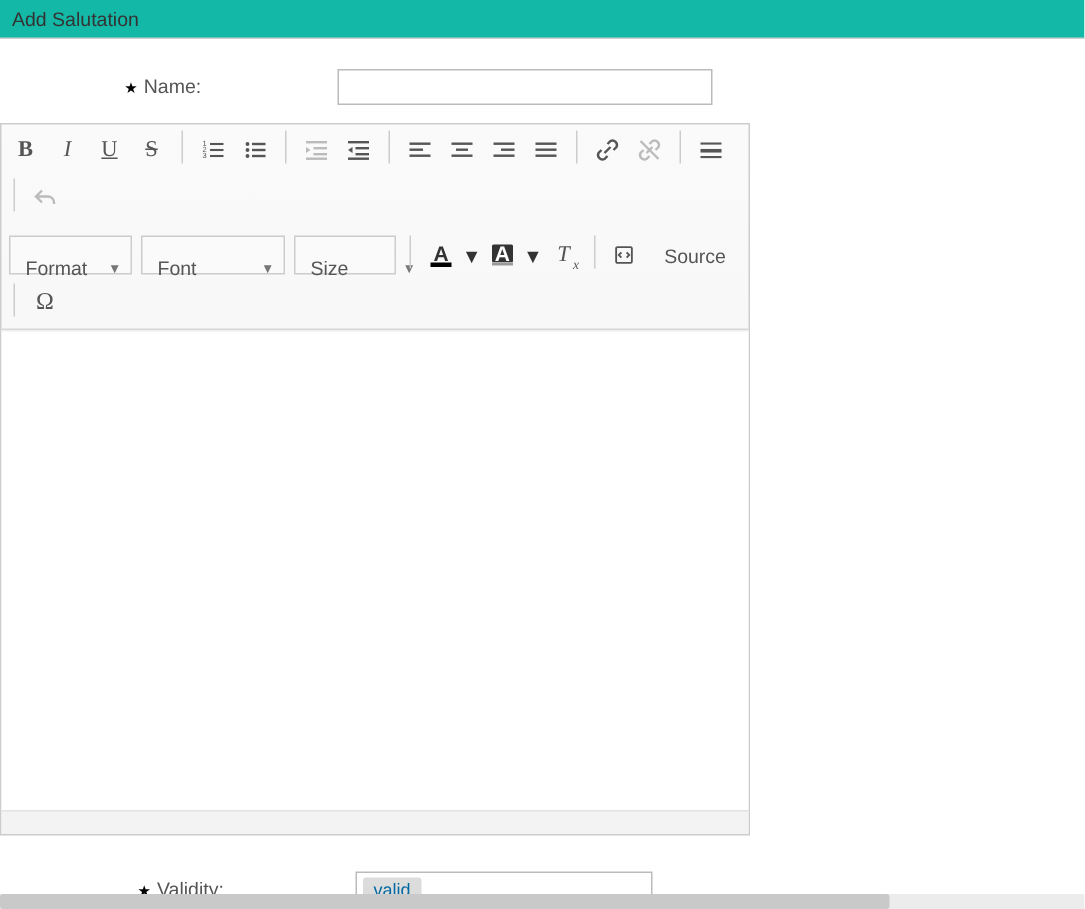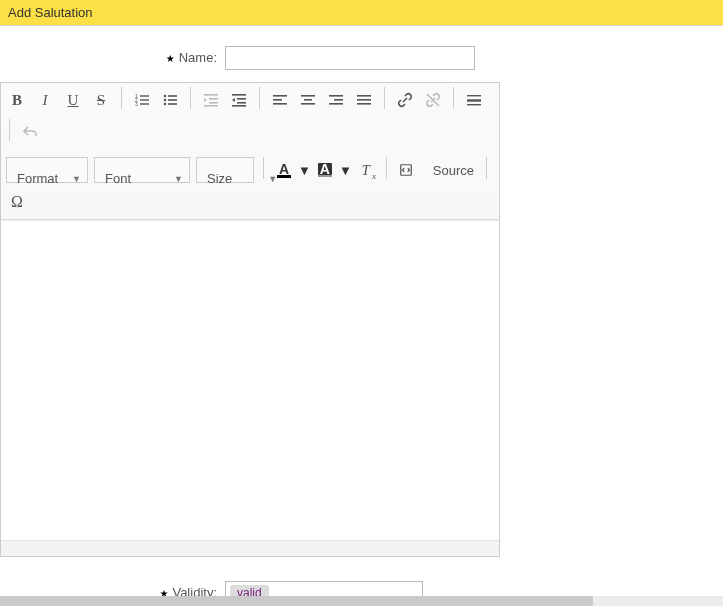--- a/index.html
+++ b/index.html
@@ -7,38 +7,38 @@
     font-family: "Segoe UI", Arial, sans-serif;
     font-size: 13px;
     color: #333;
     background: #fff;
     width: 723px;
     height: 606px;
     overflow: hidden;
     position: relative;
   }
   .title-bar {
-    background: #fde047;
+    background: #14b8a6;
     border-bottom: 1px solid #d0d0d0;
     padding: 5px 8px;
     font-size: 13px;
     color: #333;
   }
   .form-wrap {
     padding-top: 20px;
   }
   .row {
     display: flex;
     align-items: flex-start;
     margin-bottom: 12px;
   }
   .label-col {
     width: 225px;
     flex: 0 0 225px;
-    text-align: right;
+    text-align: center;
     padding-right: 8px;
     padding-top: 4px;
     color: #555;
     font-size: 13px;
   }
   .label-col .star {
     color: #000;
     font-size: 10px;
     vertical-align: middle;
     margin-right: 4px;
@@ -110,21 +110,21 @@
     font-size: 13px;
     cursor: pointer;
     gap: 10px;
   }
   .combo .caret {
     font-size: 9px;
     color: #777;
   }
   .combo.w-format { width: 82px; justify-content: space-between; }
   .combo.w-font   { width: 96px; justify-content: space-between; }
-  .combo.w-size   { width: 58px; justify-content: space-between; gap: 36px; }
+  .combo.w-size   { width: 68px; justify-content: space-between; gap: 36px; }
 
   .color-btn {
     width: 28px; height: 26px;
     display: inline-flex; flex-direction: column;
     align-items: center; justify-content: center;
     cursor: pointer;
   }
   .color-btn .A { font-weight: 700; font-size: 14px; line-height: 12px; }
   .color-btn .bar { width: 14px; height: 3px; }
   .color-wrap { display:inline-flex; align-items:center; }
@@ -145,21 +145,21 @@
     width: 198px;
     min-height: 24px;
     border: 1px solid #bbb;
     background: #fff;
     padding: 2px 4px;
     display: flex;
     align-items: center;
   }
   .chip {
     background: #dcdcdc;
-    color: #701a75;
+    color: #0369a1;
     font-size: 12px;
     padding: 1px 7px;
     border-radius: 2px;
   }
 
   
   .hscroll {
     position: absolute;
     left: 0; right: 0; bottom: 0;
     height: 10px;
@@ -395,21 +395,21 @@
             </span>
 
           </div>
 
           <div class="editor-area" contenteditable="true" style=""></div>
           <div class="editor-footer"></div>
         </div>
       </div>
     </div>
 
-    <div class="row" style="margin-top:24px;">
+    <div class="row" style="margin-top:24px;padding-left:12px;">
       <div class="label-col">
         <span class="star">★</span><span>Validity:</span>
       </div>
       <div class="field-col">
         <div class="chip-input">
           <span class="chip">valid</span>
         </div>
       </div>
     </div>
 

